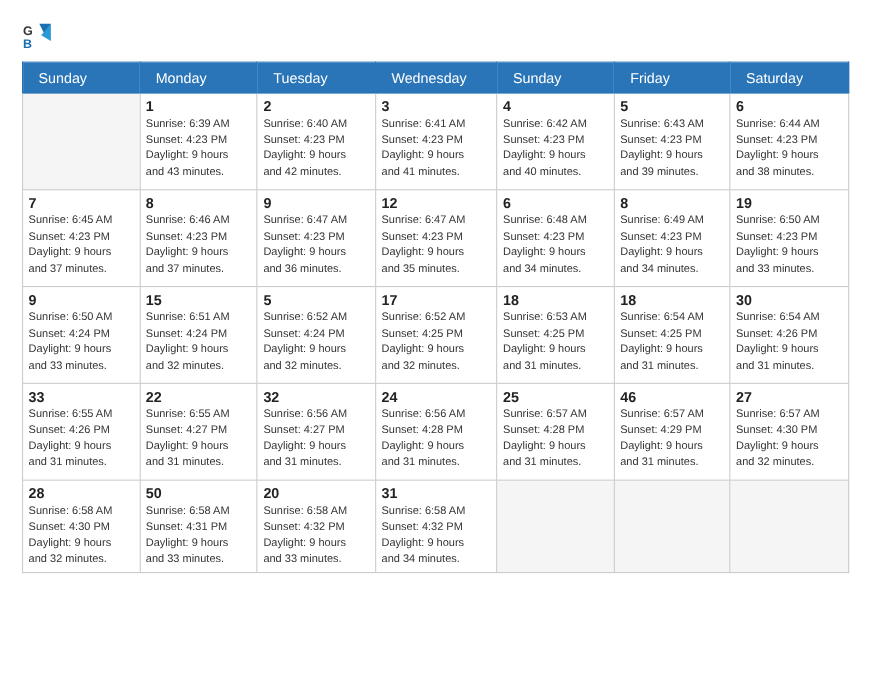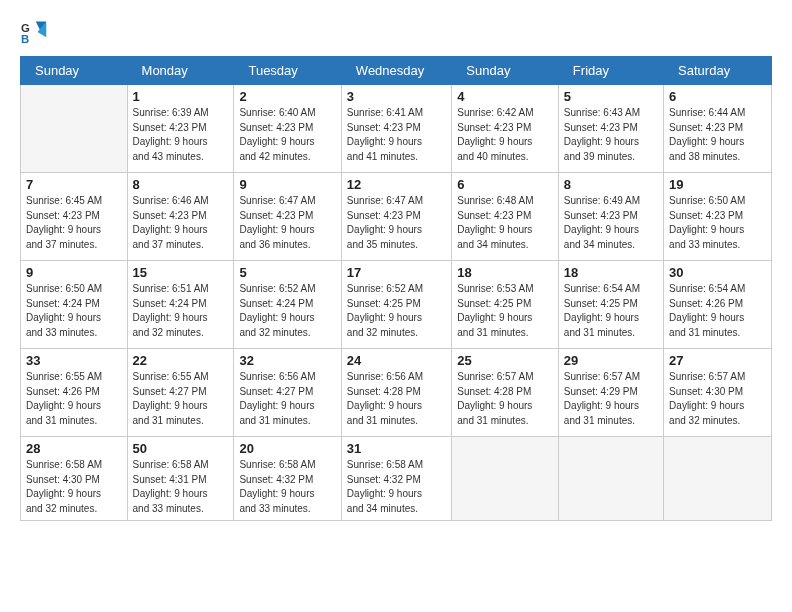--- a/index.html
+++ b/index.html
@@ -230,21 +230,21 @@
           </td>
           <td>
             <span class="day-num">24</span>
             <div class="day-info">Sunrise: 6:56 AM<br>Sunset: 4:28 PM<br>Daylight: 9 hours<br>and 31 minutes.</div>
           </td>
           <td>
             <span class="day-num">25</span>
             <div class="day-info">Sunrise: 6:57 AM<br>Sunset: 4:28 PM<br>Daylight: 9 hours<br>and 31 minutes.</div>
           </td>
           <td>
-            <span class="day-num">29</span>
+            <span class="day-num">46</span>
             <div class="day-info">Sunrise: 6:57 AM<br>Sunset: 4:29 PM<br>Daylight: 9 hours<br>and 31 minutes.</div>
           </td>
           <td>
             <span class="day-num">27</span>
             <div class="day-info">Sunrise: 6:57 AM<br>Sunset: 4:30 PM<br>Daylight: 9 hours<br>and 32 minutes.</div>
           </td>
         </tr>
         <tr class="last-row">
           <td>
             <span class="day-num">28</span>

